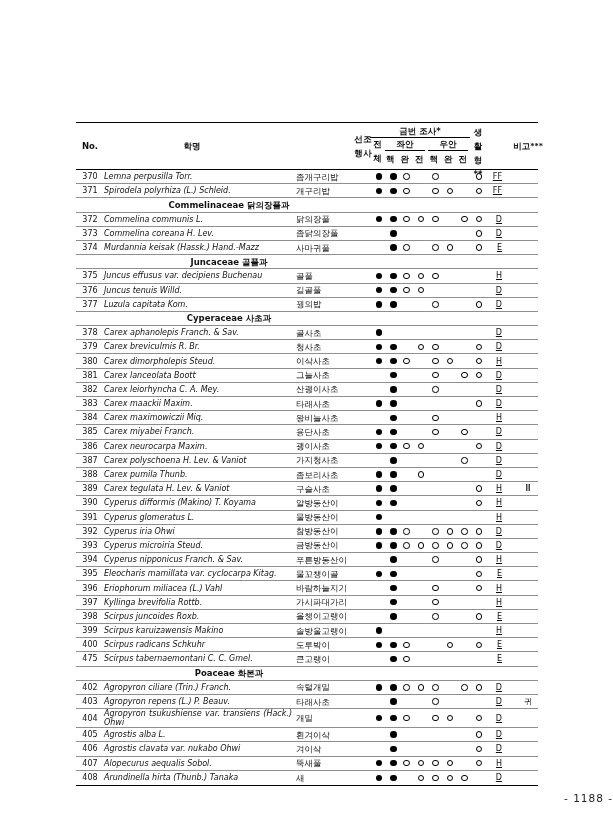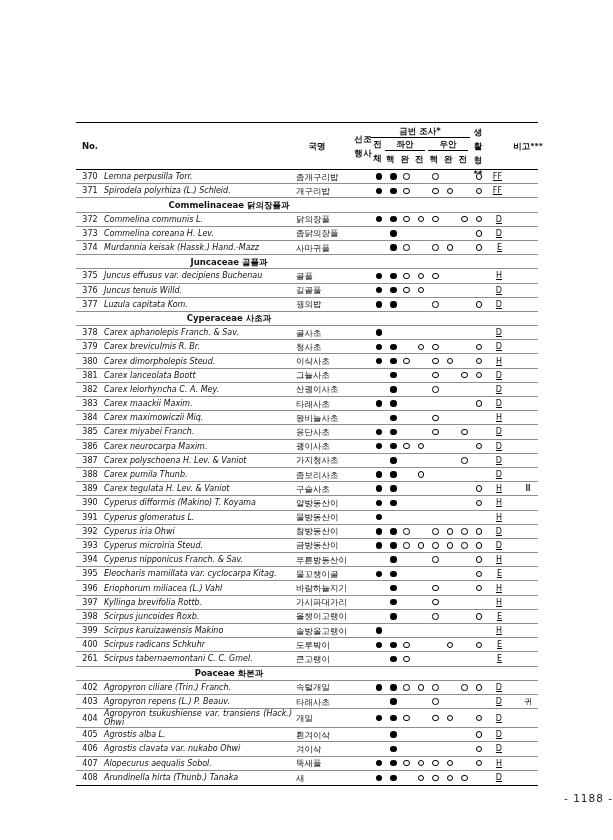--- a/index.html
+++ b/index.html
@@ -49,21 +49,21 @@
   .page-number{position:absolute;left:0;top:792px;width:613px;text-align:right;font-size:10.5px;letter-spacing:1px;color:#222;}
 </style>
 </head>
 <body>
 
 <div class="page">
   <div class="table">
 
     <div class="thead">
       <div class="hc h-no">No.</div>
-      <div class="hc h-kr">국명</div>
+      <div class="hc h-name">학명</div>
       <div class="hc h-prior">
         <span>선행</span>
         <span>조사</span>
       </div>
       <div class="hc h-group">금번 조사*</div>
       <div class="hc h-total">
         <span>전</span>
         <span>체</span>
       </div>
       <div class="hc h-leftbank">좌안</div>
@@ -785,21 +785,21 @@
             <span class="dot ring"></span>
           </div>
           <div class="c c-mark c-z"></div>
           <div class="c c-mark c-z">
             <span class="dot ring"></span>
           </div>
           <div class="c c-life">E</div>
           <div class="c c-note"></div>
         </div>
         <div class="trow">
-          <div class="c c-no">261</div>
+          <div class="c c-no">475</div>
           <div class="c c-name">Scirpus tabernaemontani C. C. Gmel.</div>
           <div class="c c-kr">큰고랭이</div>
           <div class="c c-mark c-s"></div>
           <div class="c c-mark c-t">
             <span class="dot fill"></span>
           </div>
           <div class="c c-mark c-z">
             <span class="dot ring"></span>
           </div>
           <div class="c c-mark c-z"></div>

